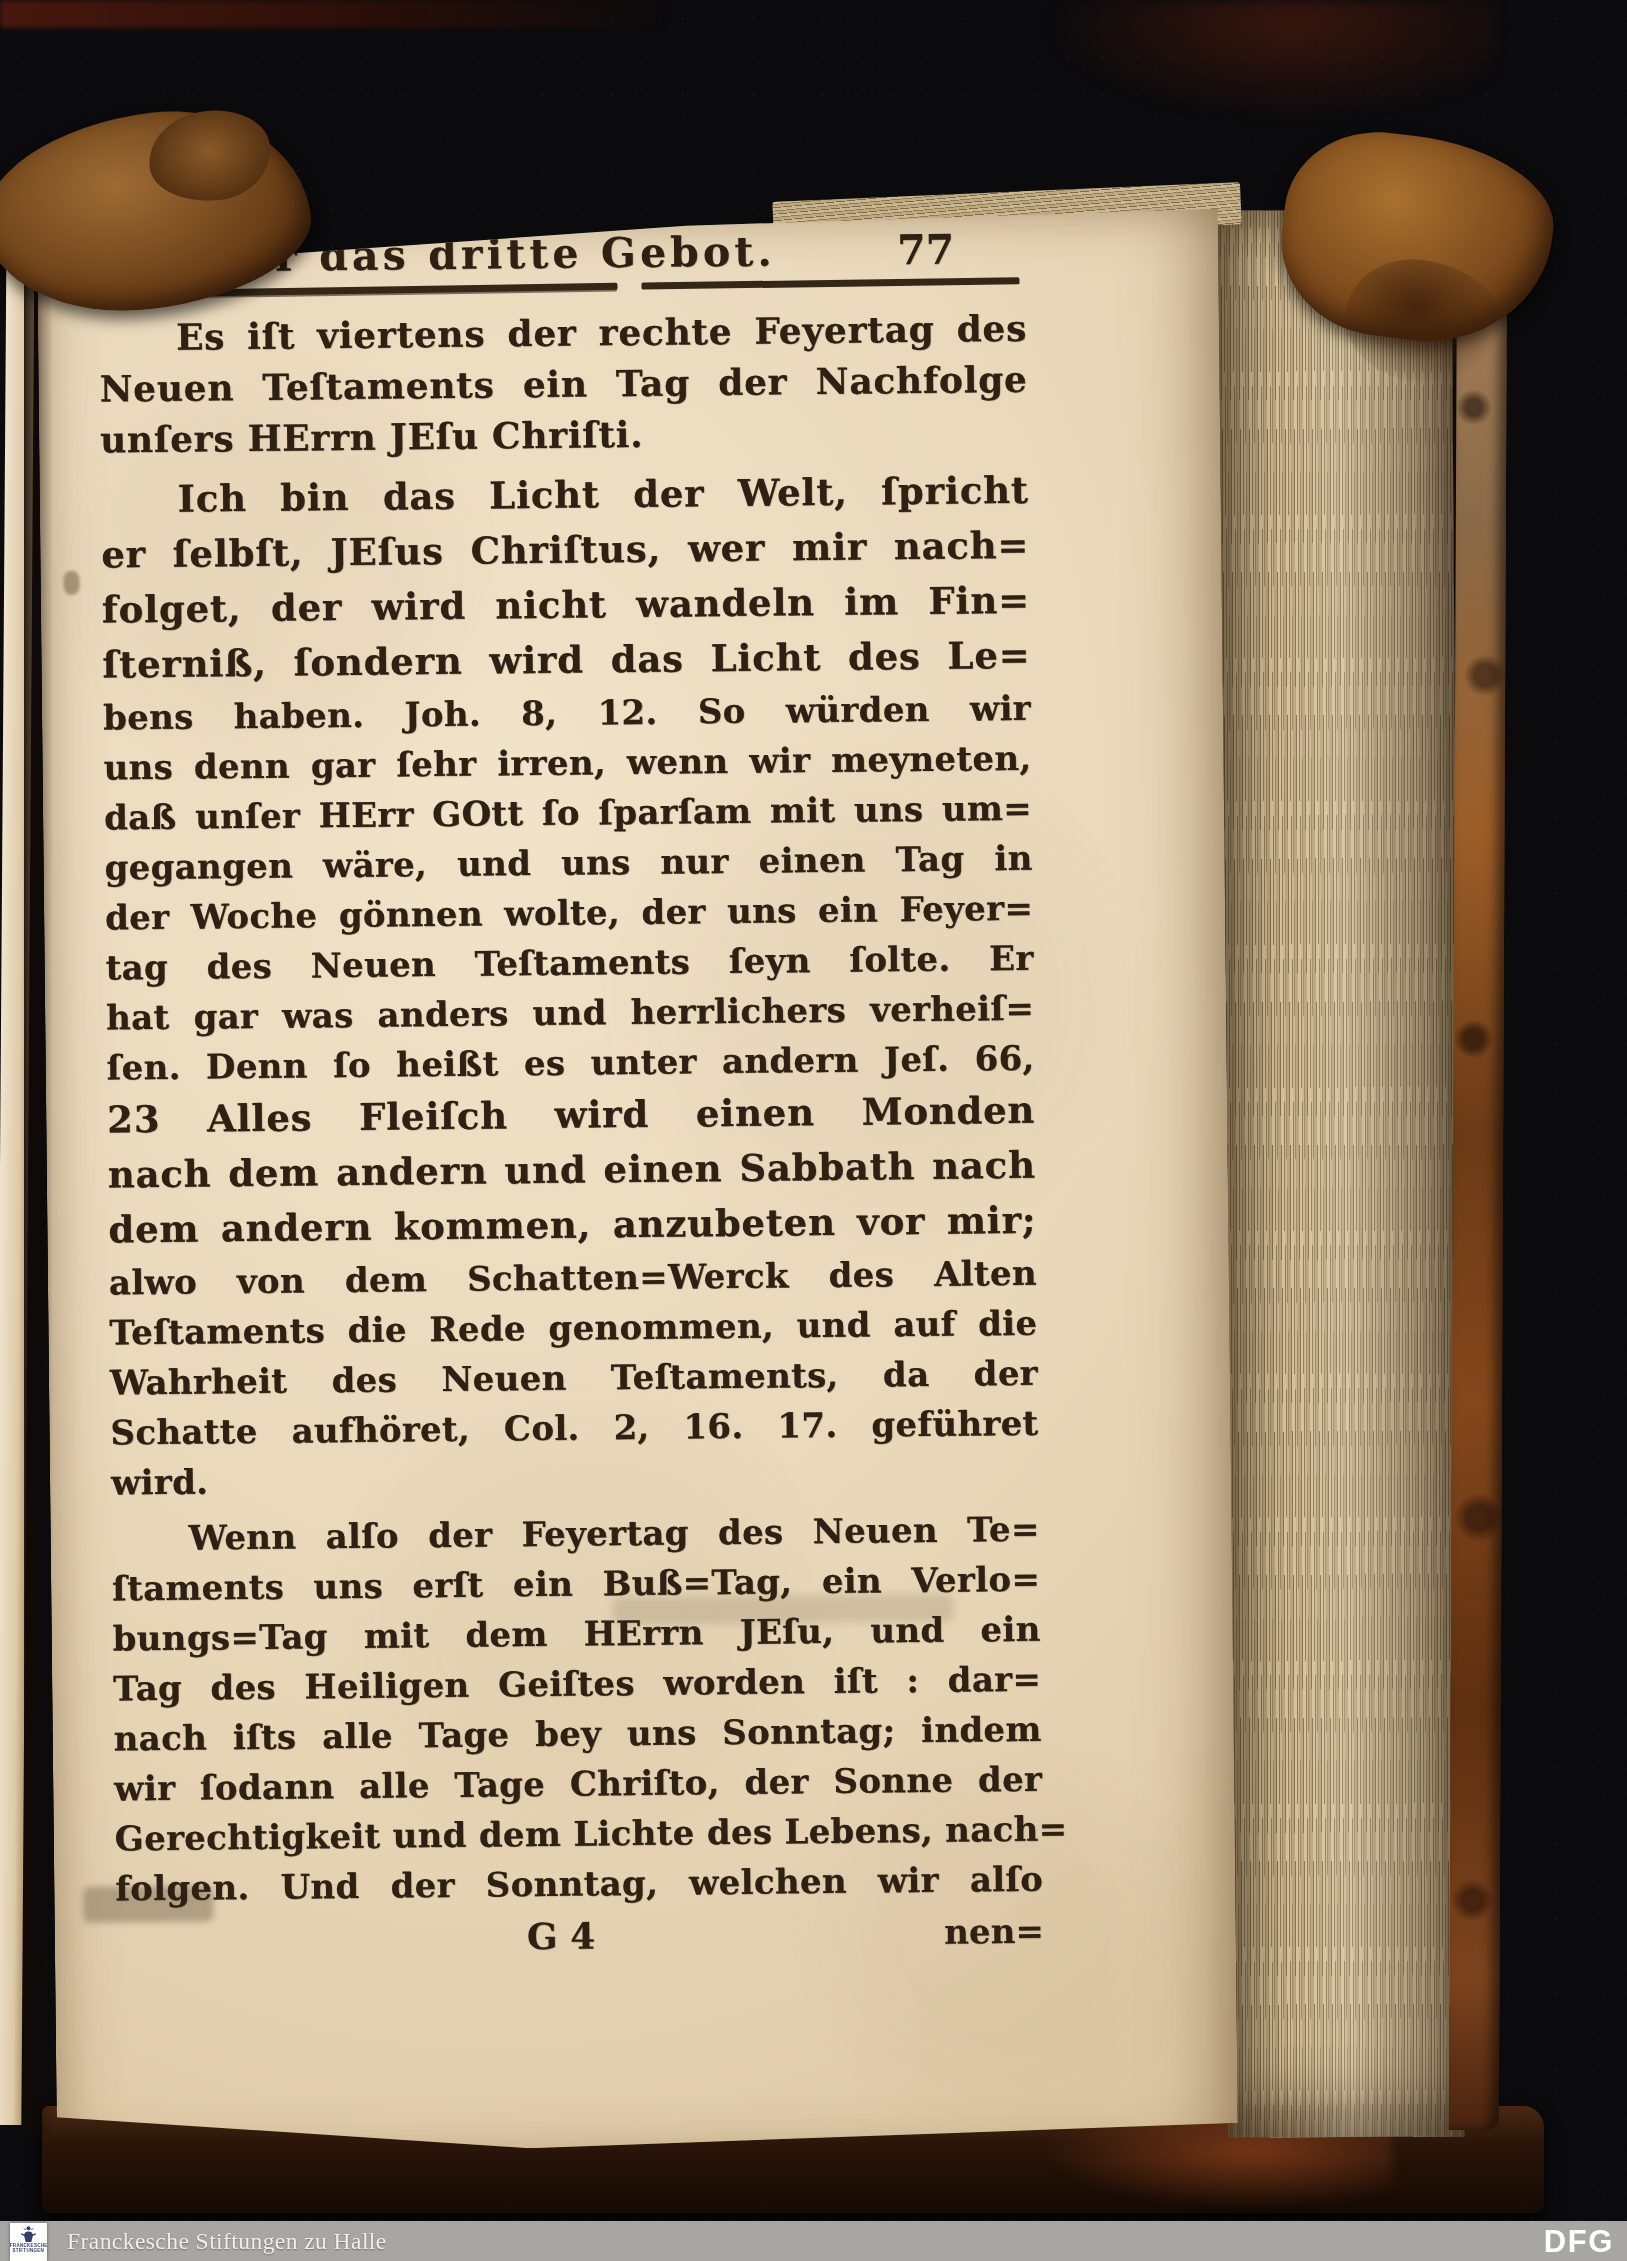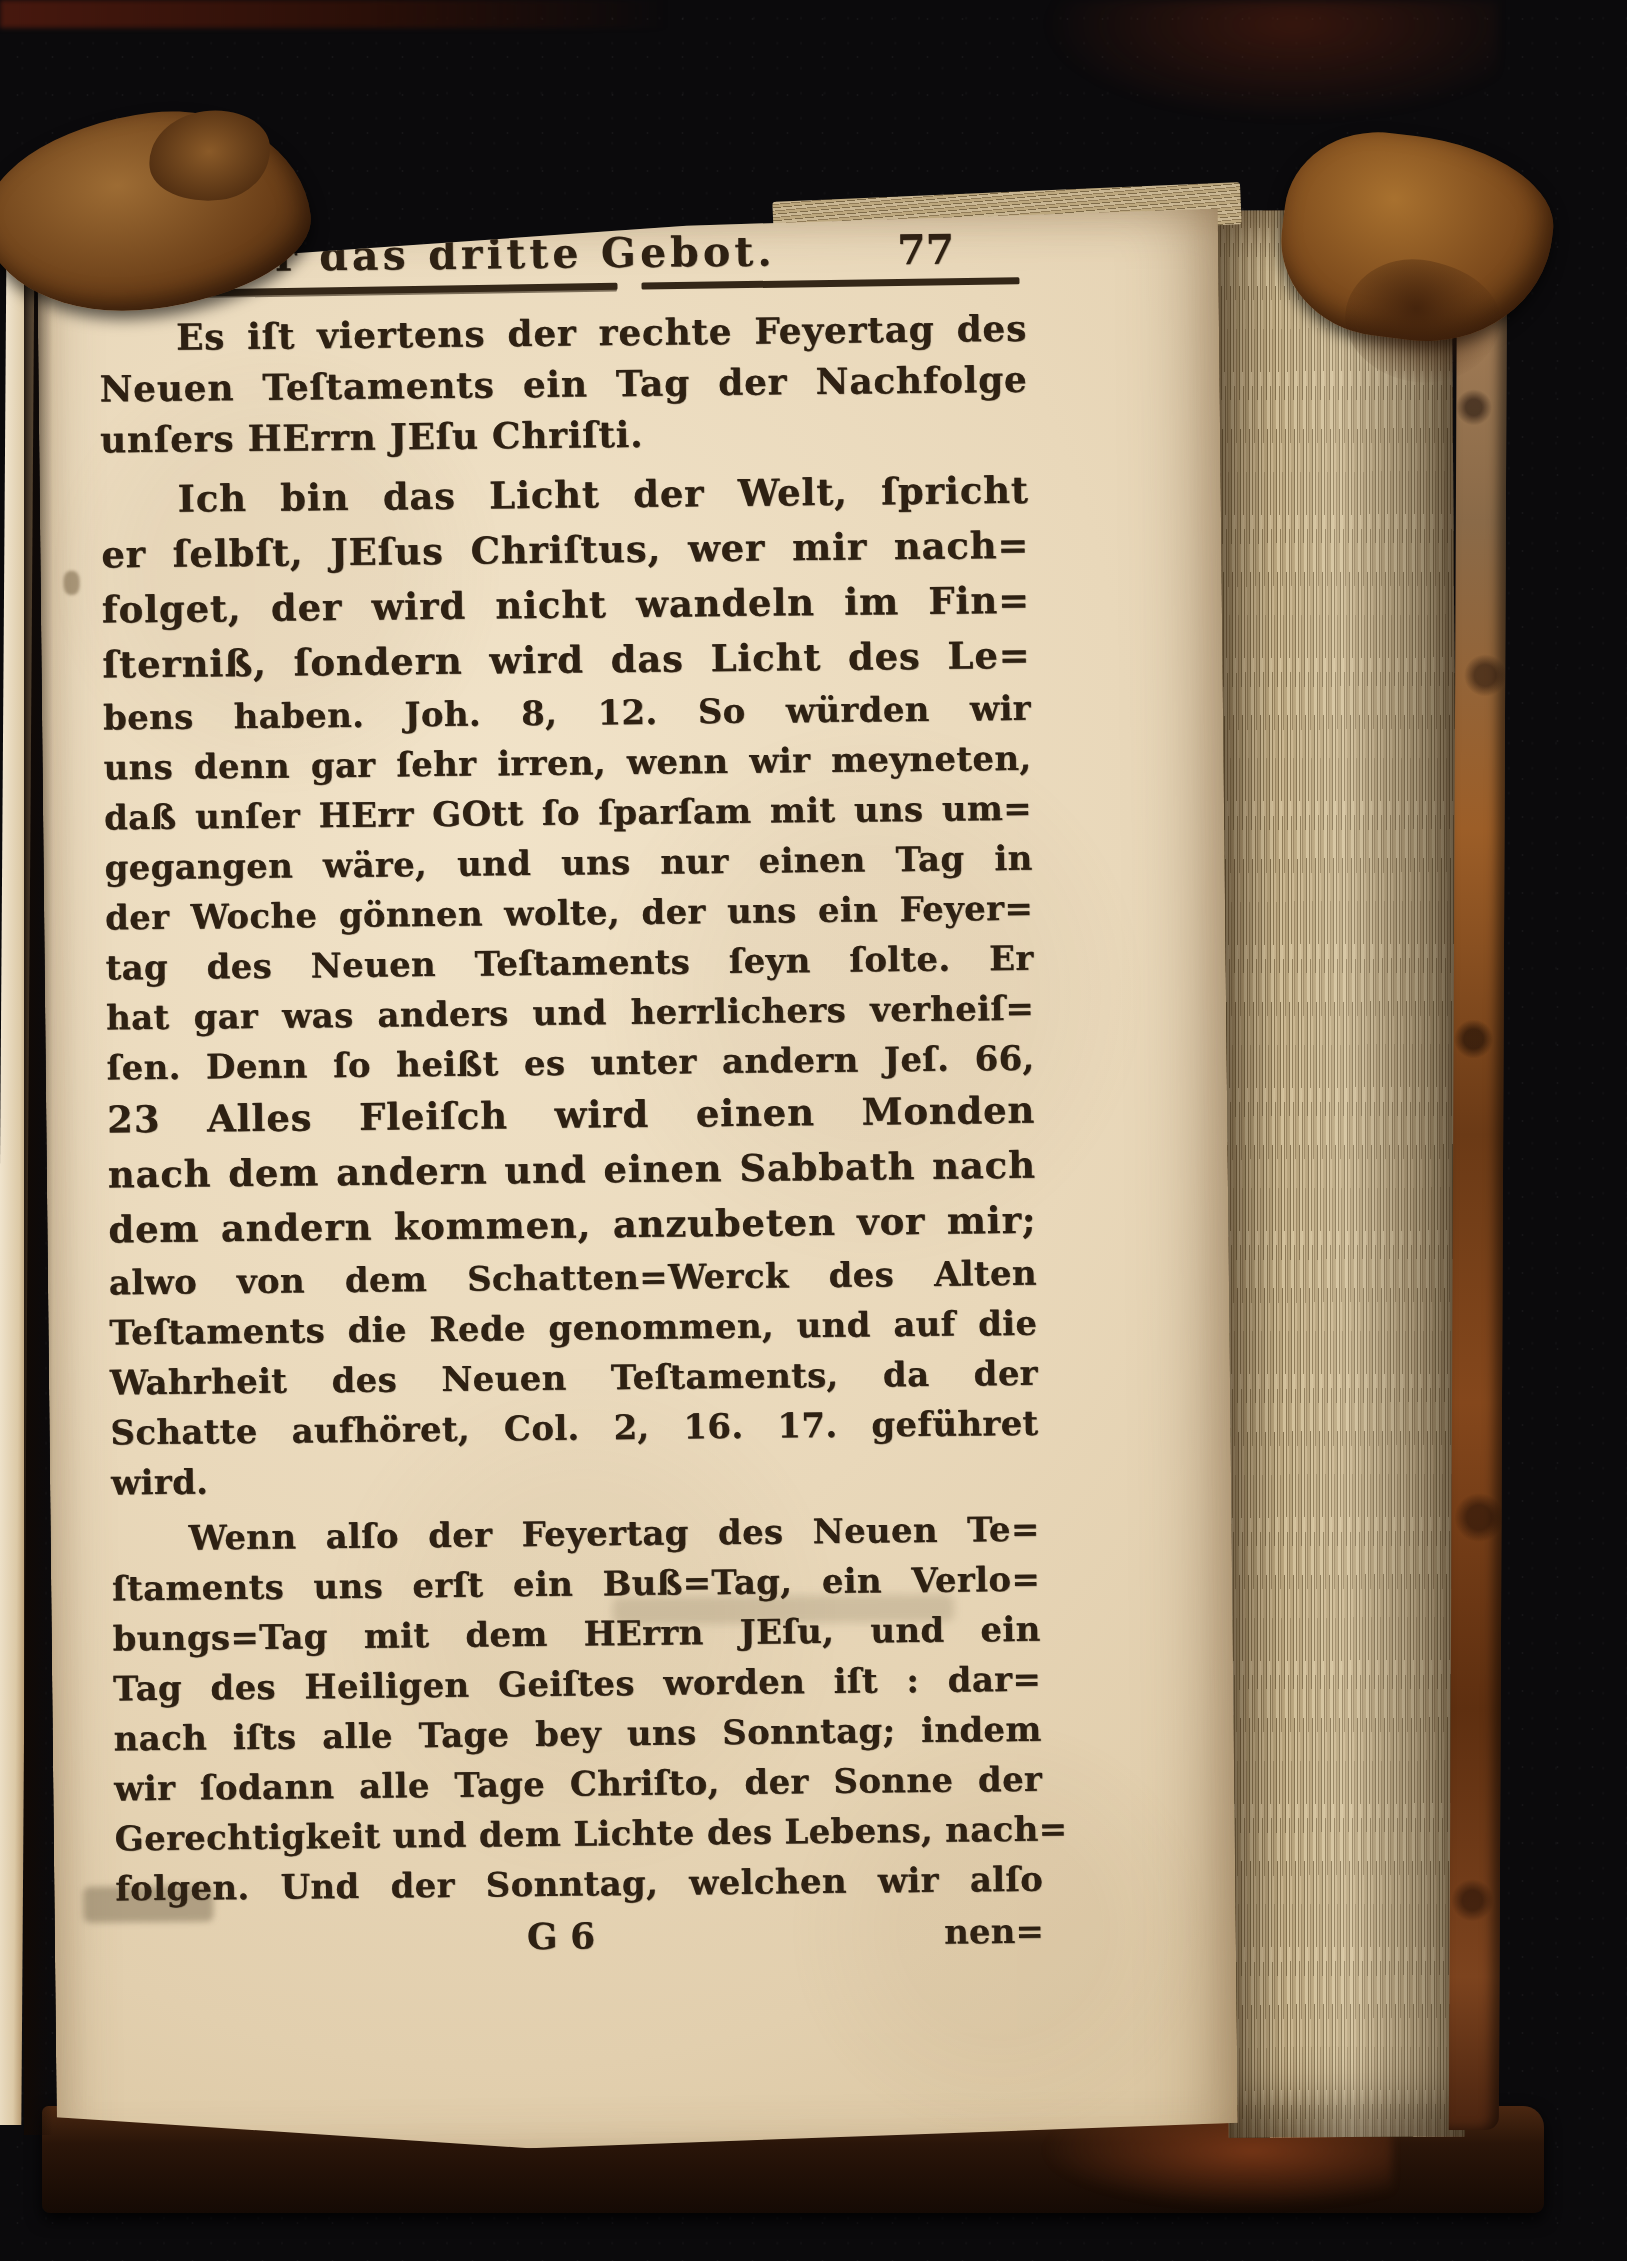--- a/index.html
+++ b/index.html
@@ -203,22 +203,36 @@
         <div class="ln n j">ſtaments uns erſt ein Buß=Tag, ein Verlo=</div>
         <div class="ln n j">bungs=Tag mit dem HErrn JEſu, und ein</div>
         <div class="ln n j">Tag des Heiligen Geiſtes worden iſt : dar=</div>
         <div class="ln n j">nach iſts alle Tage bey uns Sonntag; indem</div>
         <div class="ln n j">wir ſodann alle Tage Chriſto, der Sonne der</div>
         <div class="ln n j">Gerechtigkeit und dem Lichte des Lebens, nach=</div>
         <div class="ln n j">folgen. Und der Sonntag, welchen wir alſo</div>
       </div>
 
       <div class="sig-row">
-        <span class="sig">G 6</span>
+        <span class="sig">G 4</span>
         <span class="catch">nen=</span>
       </div>
     </div>
   </div>
 
   <div class="tl-leather"></div>
 
+  <div class="footer">
+    <div class="logo-box">
+      <svg class="logo-emblem" width="21" height="19.5" viewBox="0 0 26 24">
+        <circle cx="13" cy="4" r="2.4" fill="#303d6e"></circle>
+        <path d="M7 4.5 L10 5.5 M19 4.5 L16 5.5" stroke="#303d6e" stroke-width="1"></path>
+        <path d="M13 8 C9.5 8 7.5 10 7.5 13 L9.5 21 L16.5 21 L18.5 13 C18.5 10 16.5 8 13 8 Z" fill="#303d6e"></path>
+        <path d="M4 11 L9 13 M22 11 L17 13" stroke="#303d6e" stroke-width="1.6"></path>
+      </svg>
+      <div class="logo-caption">FRANCKESCHE</div>
+      <div class="logo-caption">STIFTUNGEN</div>
+    </div>
+    <span class="inst-label">Franckesche Stiftungen zu Halle</span>
+    <span class="dfg">DFG</span>
+  </div>
 </div>
 
 
 </body></html>

